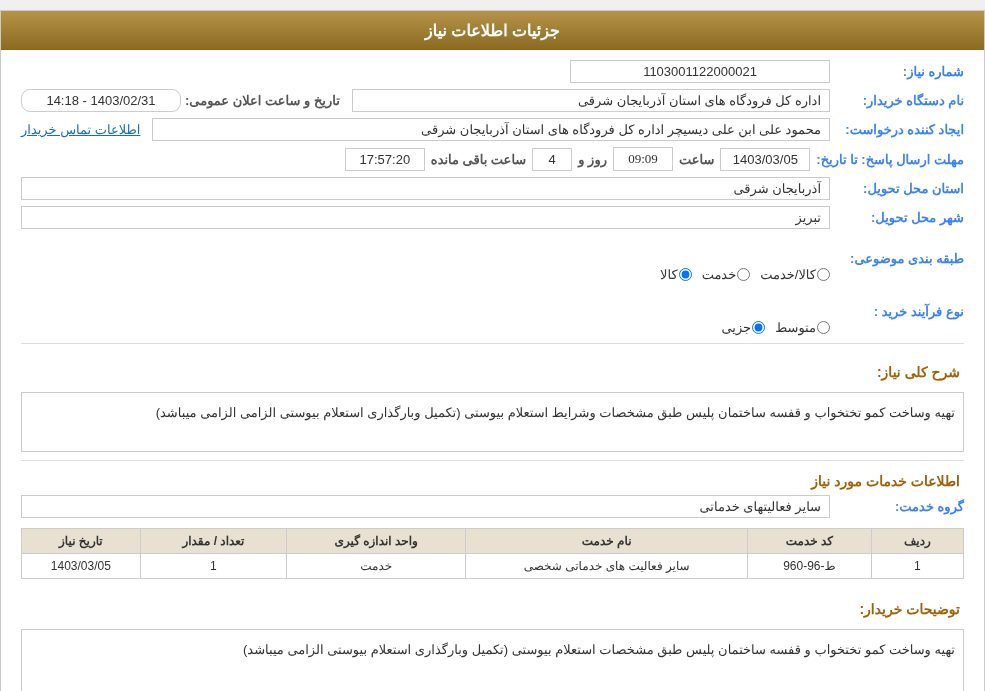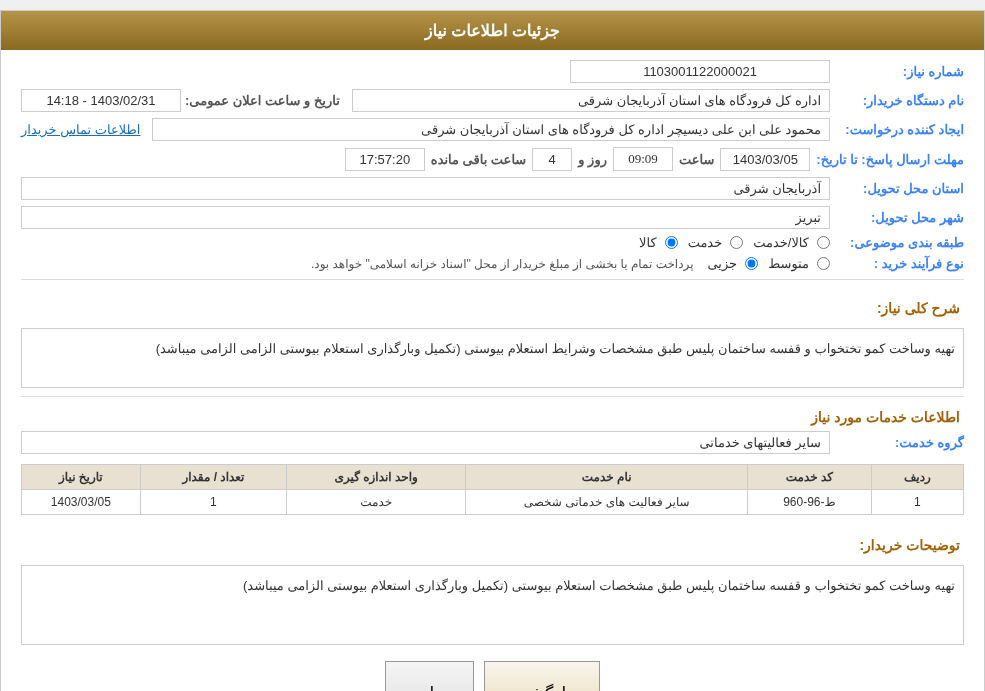--- a/index.html
+++ b/index.html
@@ -93,21 +93,22 @@
     }
     .radio-group {
       display: flex;
       align-items: center;
       gap: 10px;
       direction: rtl;
     }
     .radio-item {
       display: flex;
       align-items: center;
-      gap: 8px;
+      gap: 1px;
+      margin-top: 32px;
     }
     .link-blue {
       color: #1a6eb5;
       text-decoration: underline;
       cursor: pointer;
     }
     .buyer-notes {
       border: 1px solid #ccc;
       padding: 8px;
       background: #fff;
@@ -165,21 +166,21 @@
 
     <div class="info-row">
       <span class="label">شماره نیاز:</span>
       <div class="value-box" style="max-width:260px; text-align:center;">1103001122000021</div>
     </div>
 
     <div class="info-row">
       <span class="label">نام دستگاه خریدار:</span>
       <div class="value-box">اداره کل فرودگاه های استان آذربایجان شرقی</div>
       <span class="inline-label" style="margin-right:8px;">تاریخ و ساعت اعلان عمومی:</span>
-      <div class="value-box-small" style="min-width:160px;">1403/02/31 - 14:18</div>
+      <div class="value-box-small" style="min-width:160px;border-radius:9px;">1403/02/31 - 14:18</div>
     </div>
 
     <div class="info-row">
       <span class="label">ایجاد کننده درخواست:</span>
       <div class="value-box">محمود علی ابن علی دیسیچر اداره کل فرودگاه های استان آذربایجان شرقی</div>
       <span class="link-blue" style="white-space:nowrap; margin-right:8px;">اطلاعات تماس خریدار</span>
     </div>
 
     <div class="row-flex">
       <span class="label">مهلت ارسال پاسخ: تا تاریخ:</span>
@@ -225,21 +226,20 @@
       <div class="radio-group">
         <div class="radio-item">
           <input type="radio" name="purchase_type" style="">
           <span>متوسط</span>
         </div>
         <div class="radio-item">
           <input type="radio" name="purchase_type" checked="" style="">
           <span>جزیی</span>
         </div>
       </div>
-      <span style="margin-right:10px; color:#555; font-size:12px;">پرداخت تمام یا بخشی از مبلغ خریدار از محل "اسناد خزانه اسلامی" خواهد بود.</span>
     </div>
 
     <hr class="divider">
 
     <div class="info-row">
       <span class="section-title">شرح کلی نیاز:</span>
     </div>
     <div class="description-box">تهیه وساخت کمو تختخواب و قفسه ساختمان پلیس طبق مشخصات وشرایط استعلام بیوستی (تکمیل وبارگذاری استعلام بیوستی الزامی الزامی میباشد)</div>
 
     <hr class="divider">

